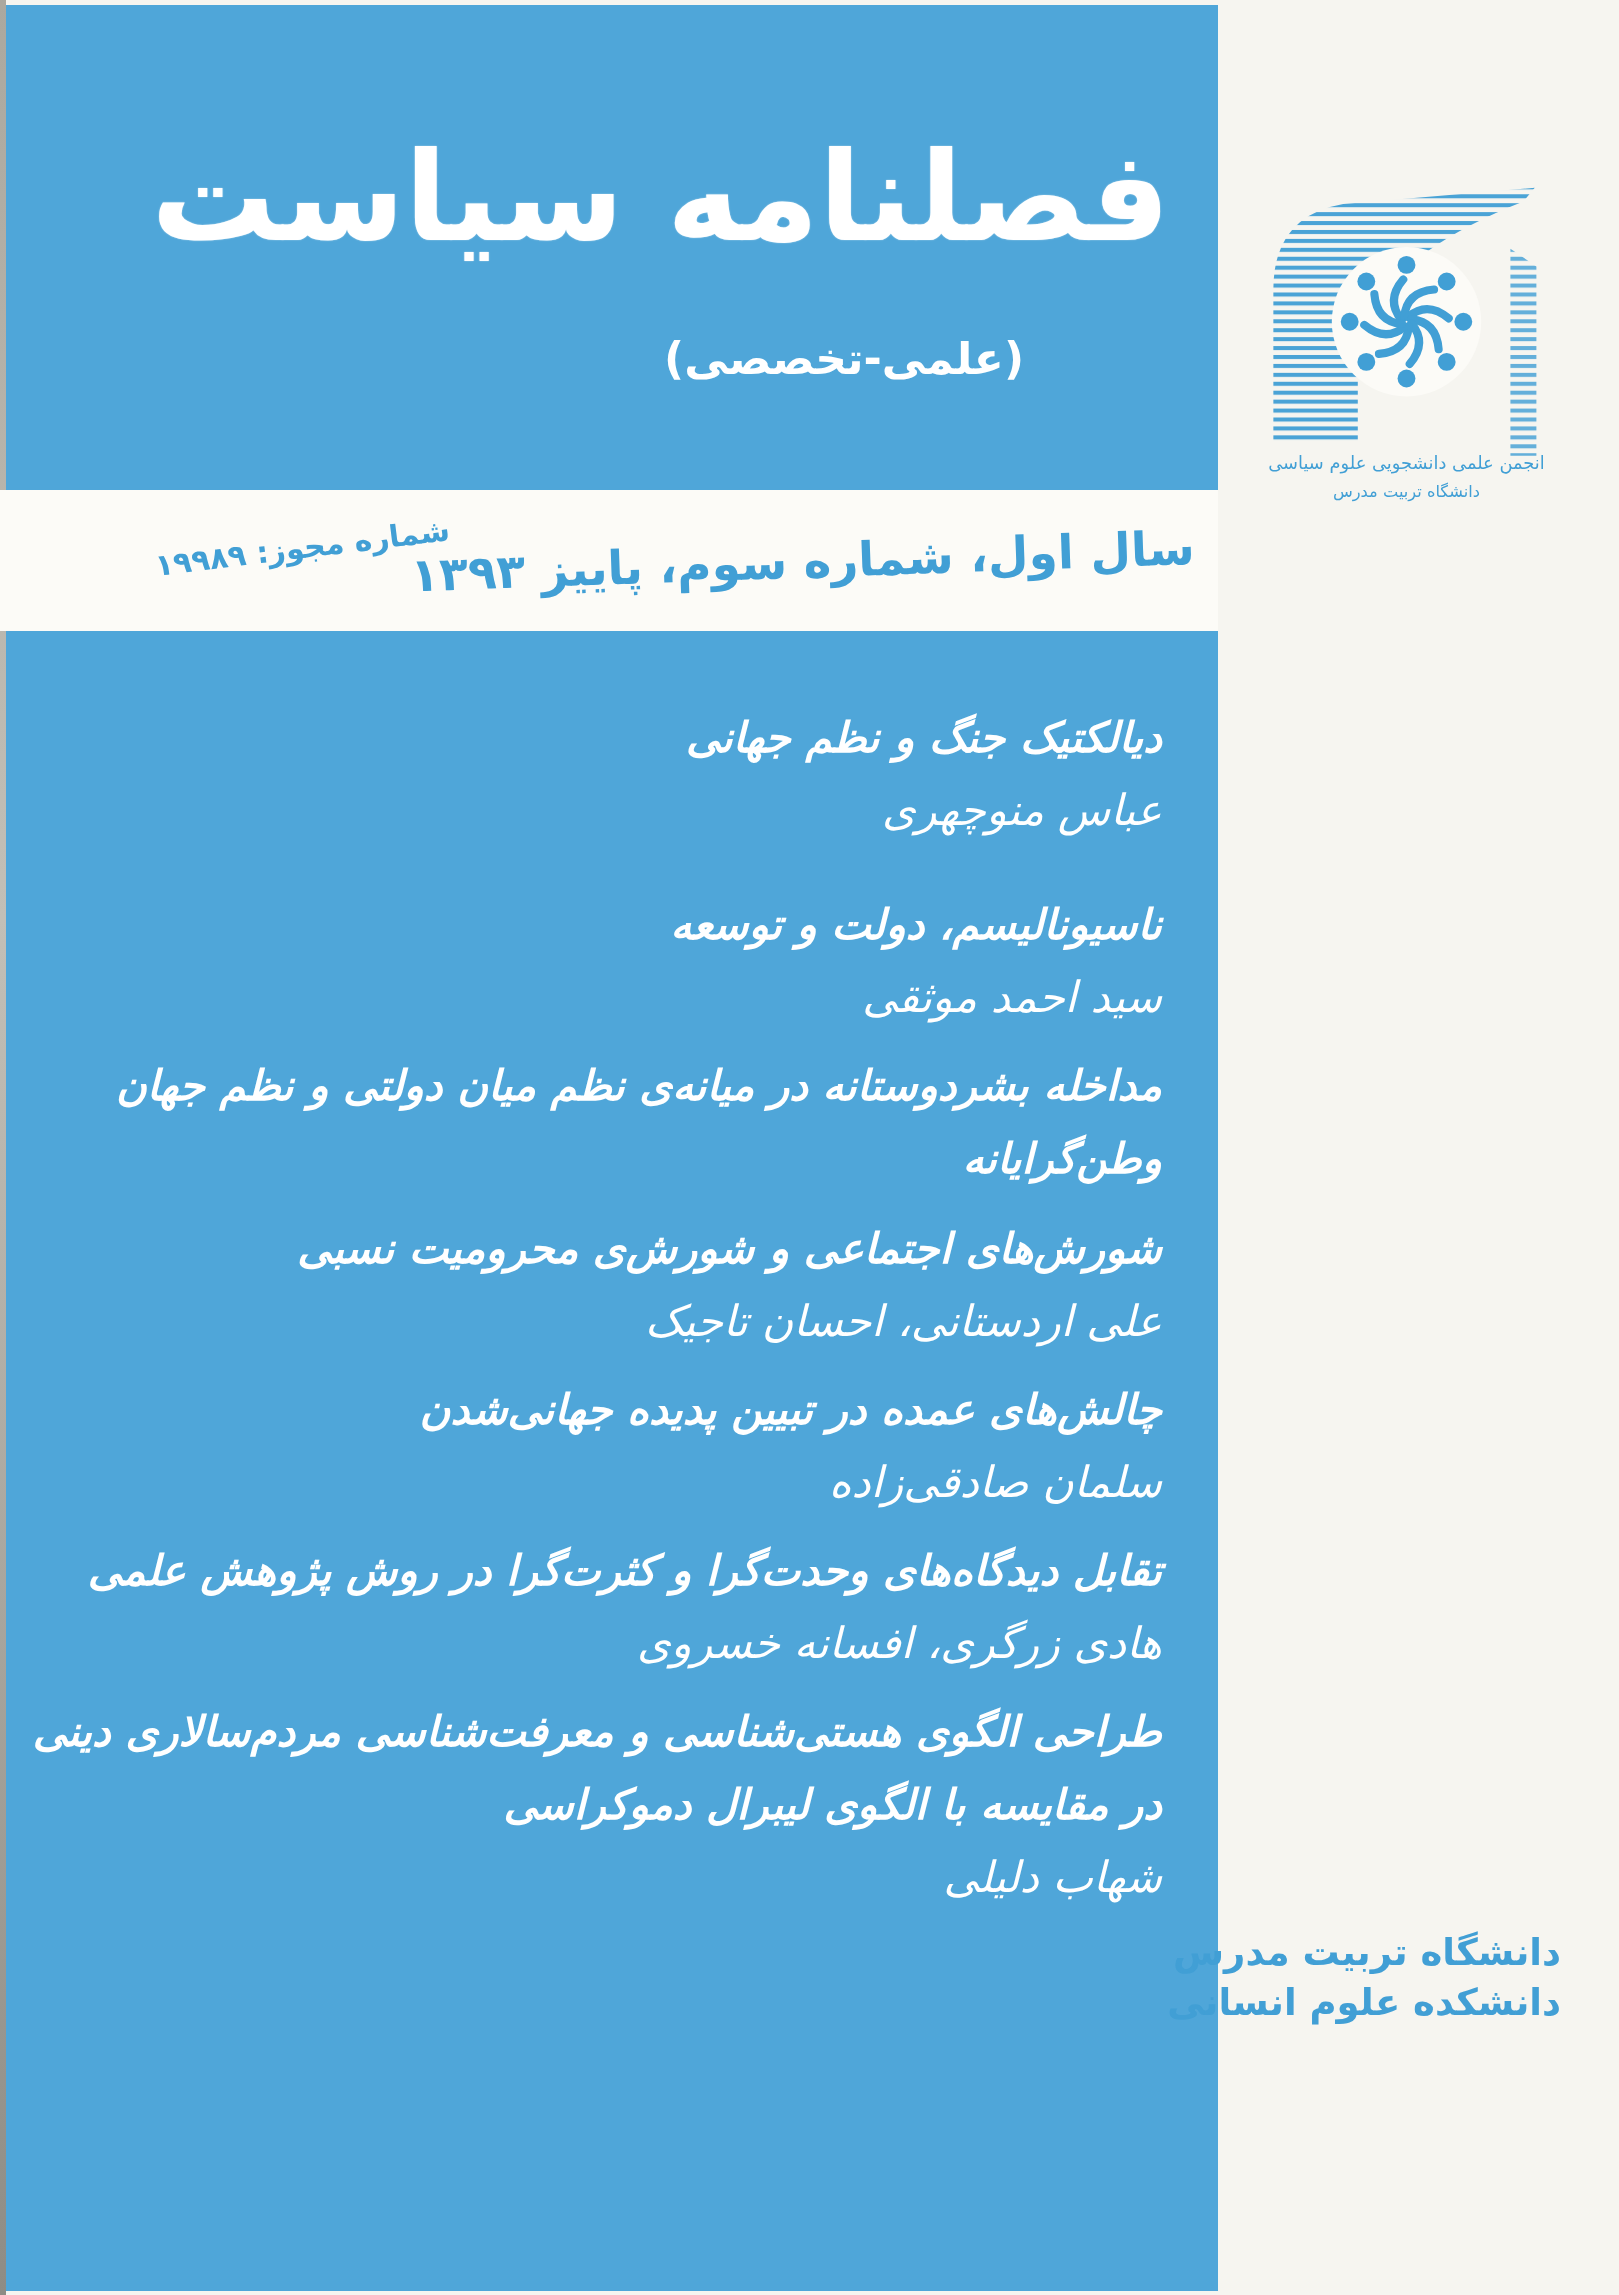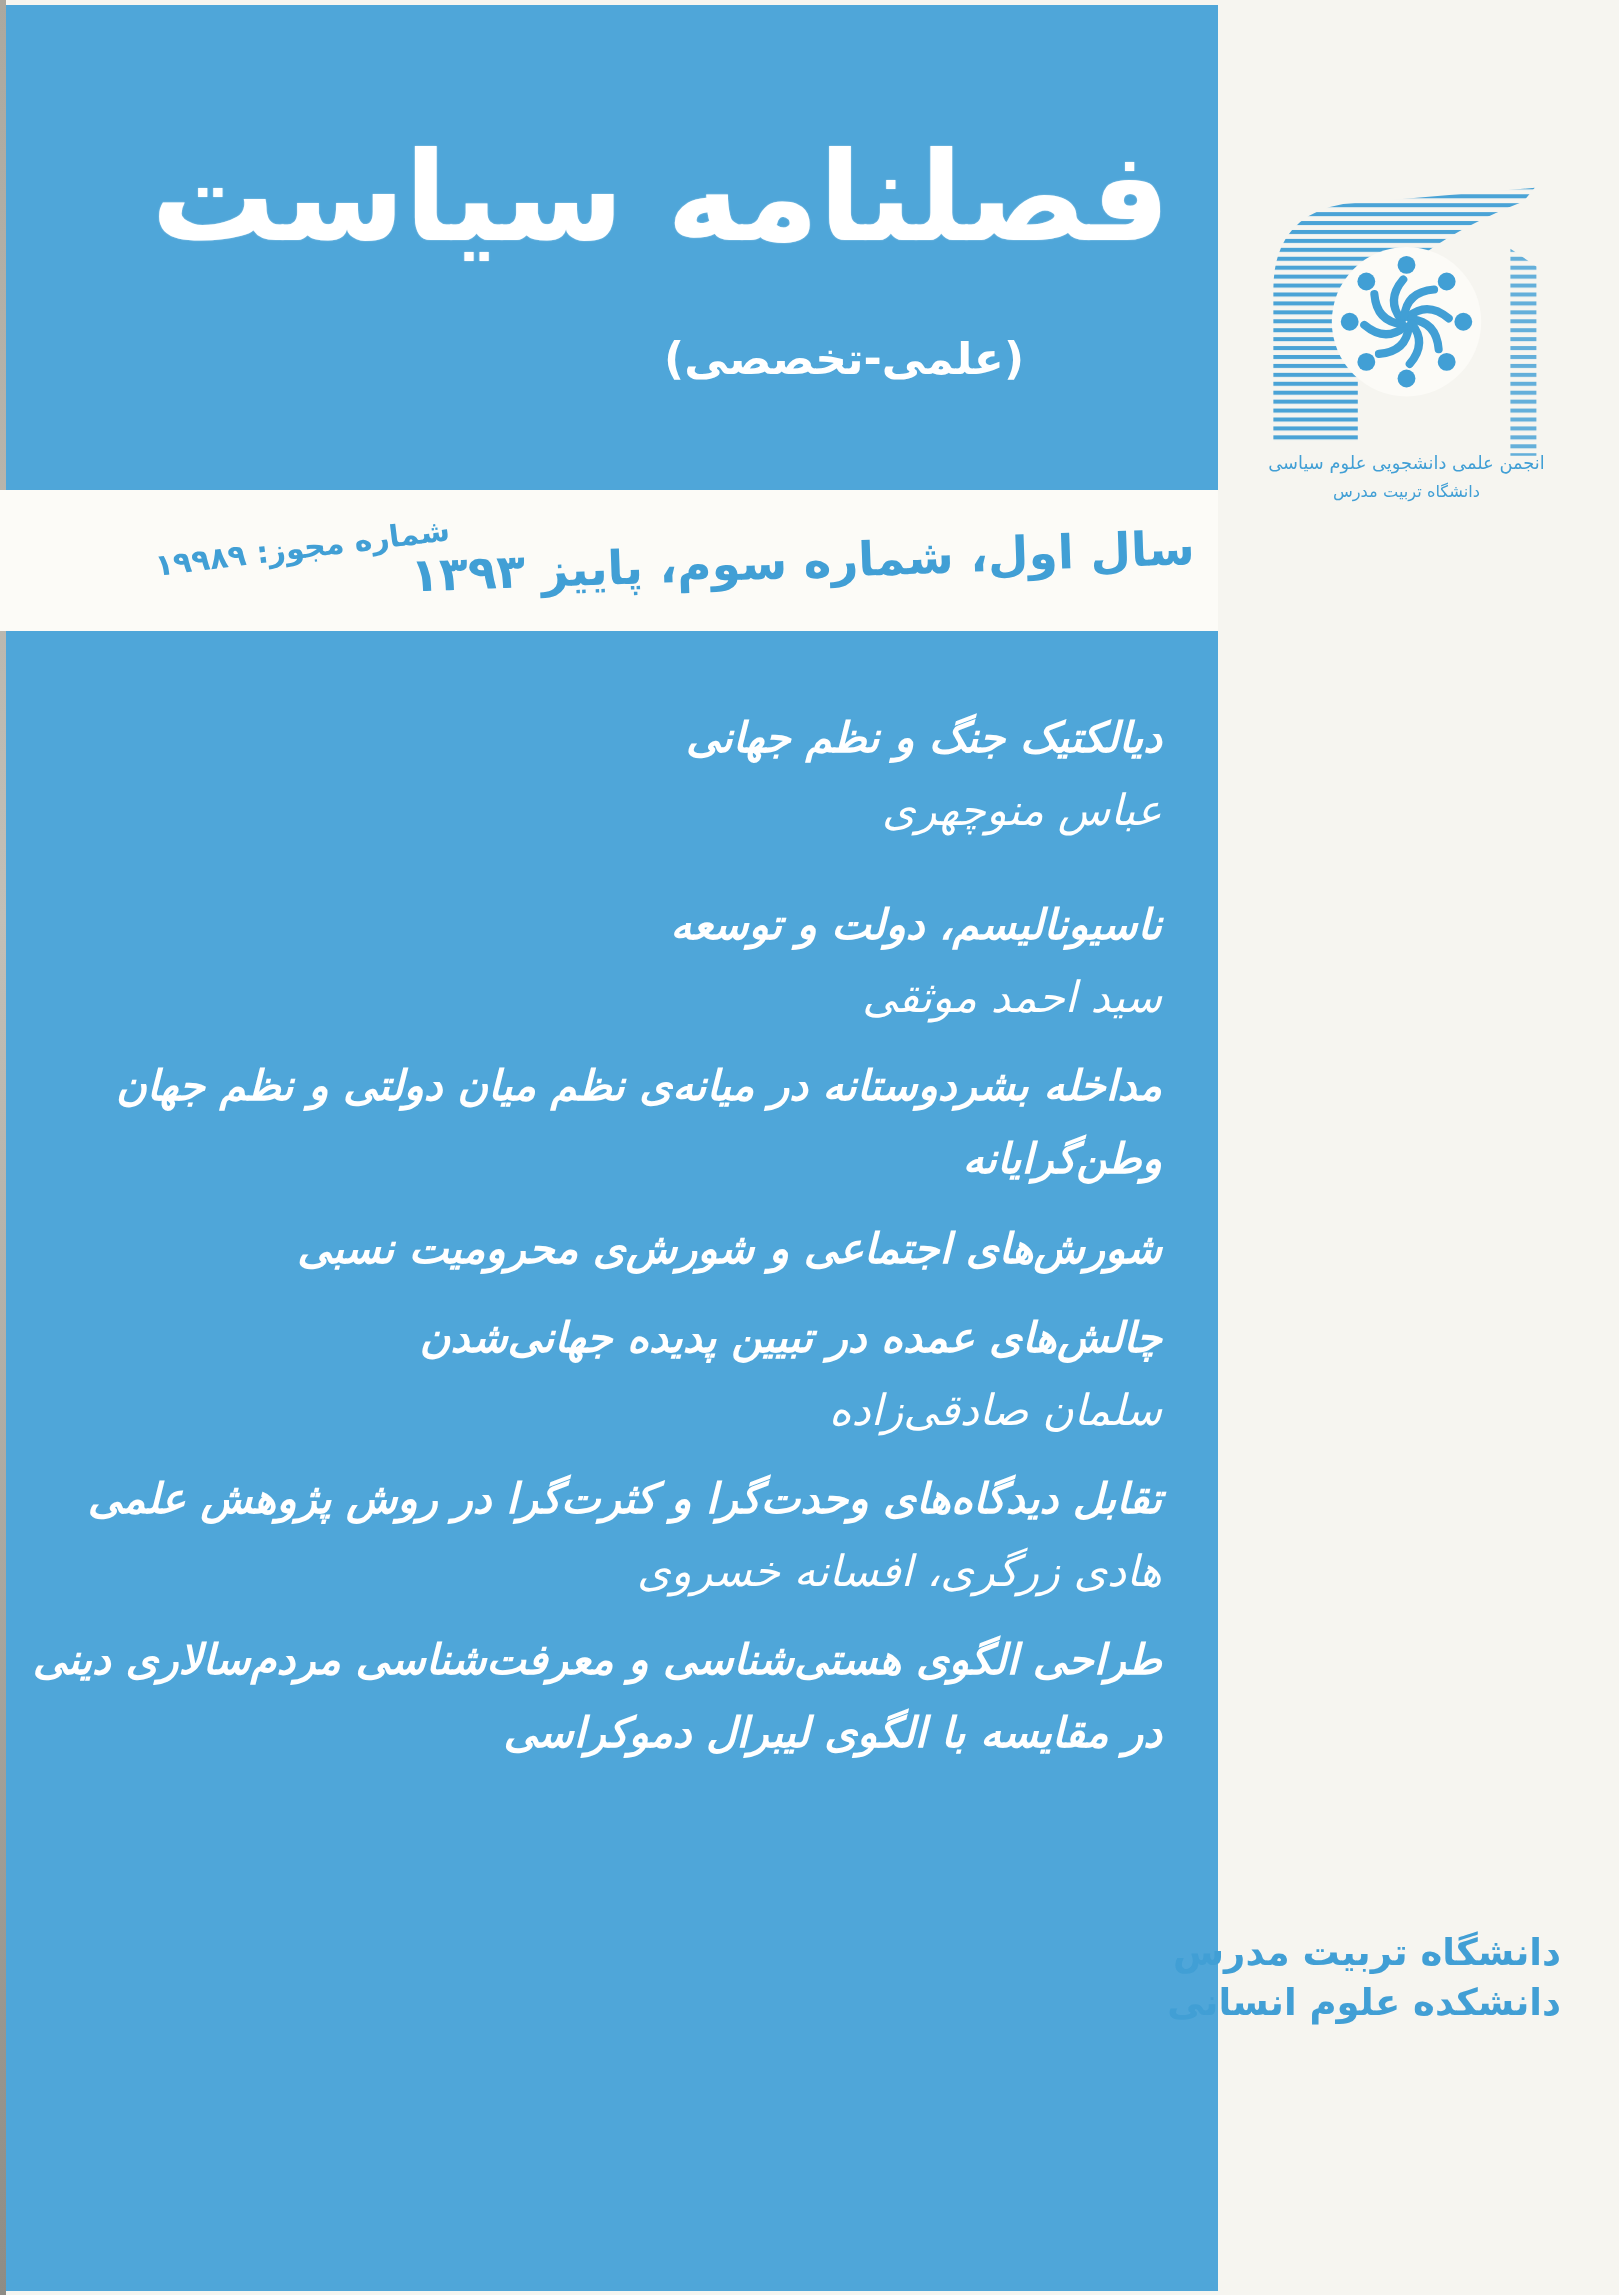--- a/index.html
+++ b/index.html
@@ -142,20 +142,21 @@
       <div class="a-title">
           <div class="t-line">مداخله بشردوستانه در میانه‌ی نظم میان دولتی و نظم جهان</div>
           <div class="t-line continued">وطن‌گرایانه</div>
         </div>
     </div>
 
     <div class="article">
       <div class="a-title">
           <div class="t-line">شورش‌های اجتماعی و شورش‌ی محرومیت نسبی</div>
         </div>
+      <div class="a-author">علی اردستانی، احسان تاجیک</div>
     </div>
 
     <div class="article">
       <div class="a-title">
           <div class="t-line">چالش‌های عمده در تبیین پدیده جهانی‌شدن</div>
         </div>
       <div class="a-author">سلمان صادقی‌زاده</div>
     </div>
 
     <div class="article">
@@ -163,20 +164,21 @@
           <div class="t-line">تقابل دیدگاه‌های وحدت‌گرا و کثرت‌گرا در روش پژوهش علمی</div>
         </div>
       <div class="a-author">هادی زرگری، افسانه خسروی</div>
     </div>
 
     <div class="article">
       <div class="a-title">
           <div class="t-line">طراحی الگوی هستی‌شناسی و معرفت‌شناسی مردم‌سالاری دینی</div>
           <div class="t-line continued">در مقایسه با الگوی لیبرال دموکراسی</div>
         </div>
+      <div class="a-author">شهاب دلیلی</div>
     </div>
   </div>
 
   <div class="uni-footer">
     <div>دانشگاه تربیت مدرس</div>
     <div>دانشکده علوم انسانی</div>
   </div>
 
 </div>
 

